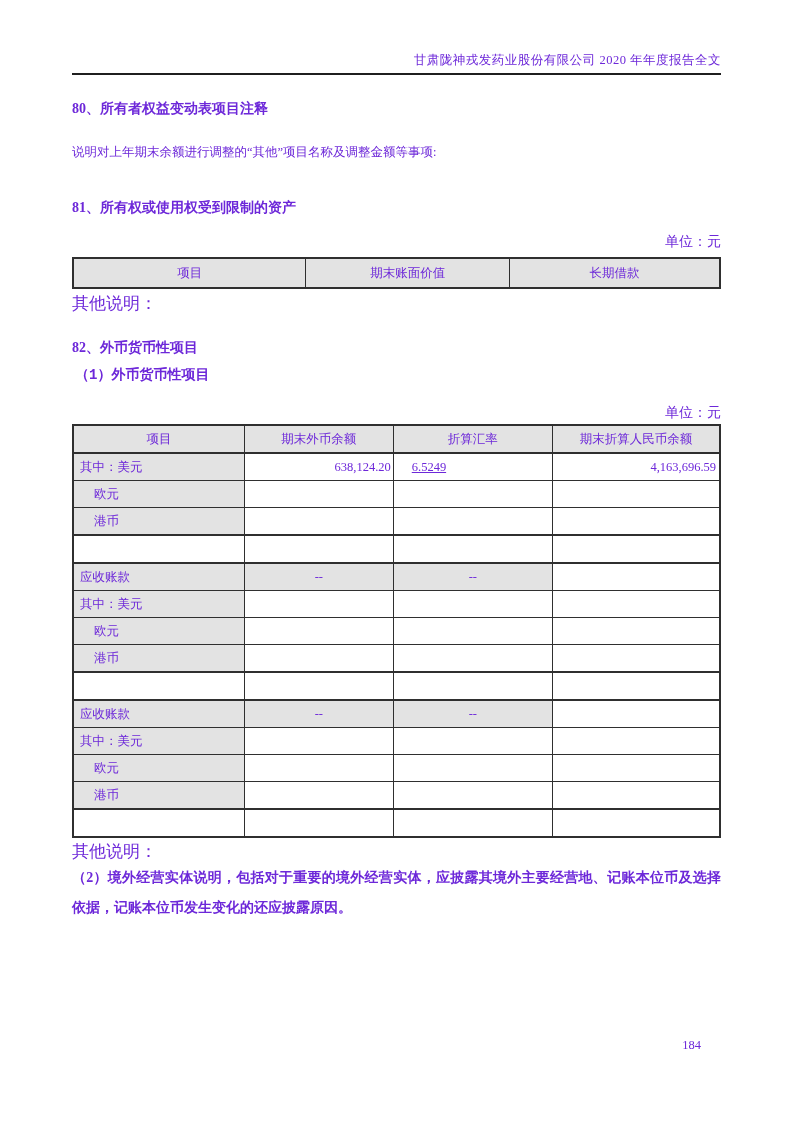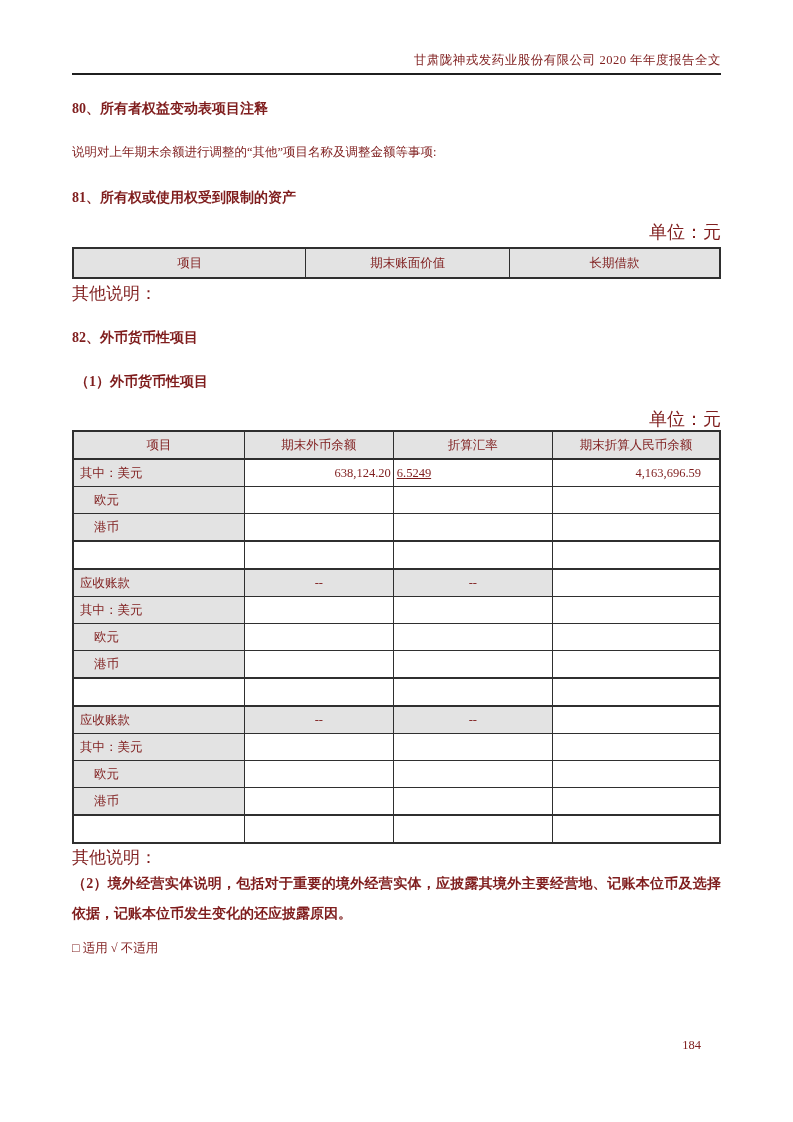--- a/index.html
+++ b/index.html
@@ -2,21 +2,21 @@
 <html><head>
 <meta charset="utf-8">
 <style>
   html,body{margin:0;padding:0;background:#888;}
   .page{
     position:relative;
     width:793px;height:1122px;
     margin:0 auto;
     background:#ffffff;
     font-family:"Liberation Serif","DejaVu Serif",serif;
-    color:#7f1d1d;
+    color:#6d28d9;
     overflow:hidden;
   }
   .content{padding:0 72px;}
   .doc-header{
     padding-top:52px;
     text-align:right;
     font-size:12.5px;
     line-height:16px;
     letter-spacing:0.5px;
   }
@@ -26,59 +26,59 @@
     font-size:14px;
     font-weight:bold;
     line-height:17px;
   }
   .h-80{margin-top:25px;}
   .note-text{
     margin-top:28px;
     font-size:12.5px;
     line-height:15px;
   }
-  .h-81{margin-top:29px;}
+  .h-81{margin-top:39px;}
   .unit-label{
     margin-top:19px;
     text-align:right;
-    font-size:18px;
+    font-size:14px;
     line-height:14px;
   }
   .unit-82{margin-top:22px;}
   table{border-collapse:collapse;width:100%;table-layout:fixed;}
   .t1{margin-top:8px;border:2px solid #2f2f2f;}
   .t1 td{
     height:22px;padding:3px 6px;
     background:#e3e3e3;
     text-align:center;
     font-size:12.5px;
     border:1px solid #2f2f2f;
     overflow:hidden;white-space:nowrap;
   }
   .other-note{margin-top:7px;font-size:17px;line-height:15px;}
   .h-82{margin-top:28px;}
-  .h-82-1{margin-top:27px;padding-left:3px;}
+  .h-82-1{margin-top:11px;padding-left:3px;font-family:Liberation Mono, monospace;}
   .t2{margin-top:4px;border:2px solid #2f2f2f;}
   .t2 td{
     height:20px;padding:3px 6px;
     font-size:12.5px;
     border:1px solid #2f2f2f;
     overflow:hidden;white-space:nowrap;
   }
   .t2 tr.header td{background:#e3e3e3;text-align:center;border-bottom-width:2px;}
   .t2 tr.summary td:nth-child(1),
   .t2 tr.summary td:nth-child(2),
   .t2 tr.summary td:nth-child(3){background:#e3e3e3;}
   .t2 tr.summary td:nth-child(2),
   .t2 tr.summary td:nth-child(3){text-align:center;}
   .t2 tr.detail td:nth-child(1),
   .t2 tr.detail-indent td:nth-child(1){background:#e3e3e3;}
   .t2 tr.detail td:nth-child(2){text-align:right;padding-right:2px;}
-  .t2 tr.detail td:nth-child(3){text-align:left;padding-left:3px;text-decoration:underline;}
-  .t2 tr.detail td:nth-child(4){text-align:right;padding-right:18px;}
+  .t2 tr.detail td:nth-child(3){text-align:left;padding-left:18px;text-decoration:underline;}
+  .t2 tr.detail td:nth-child(4){text-align:right;padding-right:3px;}
   .t2 tr.detail-indent td:nth-child(1){padding-left:20px;}
   .t2 tr.blank td{border-top:2px solid #2f2f2f;border-bottom:2px solid #2f2f2f;}
   .note-82{margin-top:6px;}
   .para-bold{
     margin-top:4px;
     font-size:14px;
     font-weight:bold;
     line-height:30px;
     text-align:justify;
   }
@@ -221,17 +221,16 @@
             <td></td>
             <td></td>
             <td></td>
             <td></td>
           </tr>
         </tbody>
     </table>
 
     <div class="other-note note-82">其他说明：</div>
     <div class="para-bold">（2）境外经营实体说明，包括对于重要的境外经营实体，应披露其境外主要经营地、记账本位币及选择依据，记账本位币发生变化的还应披露原因。</div>
-    <div class="applicability">□ 适用 √ 不适用</div>
 
   </div>
   <div class="page-number">184</div>
 </div>
 
 </body></html>

